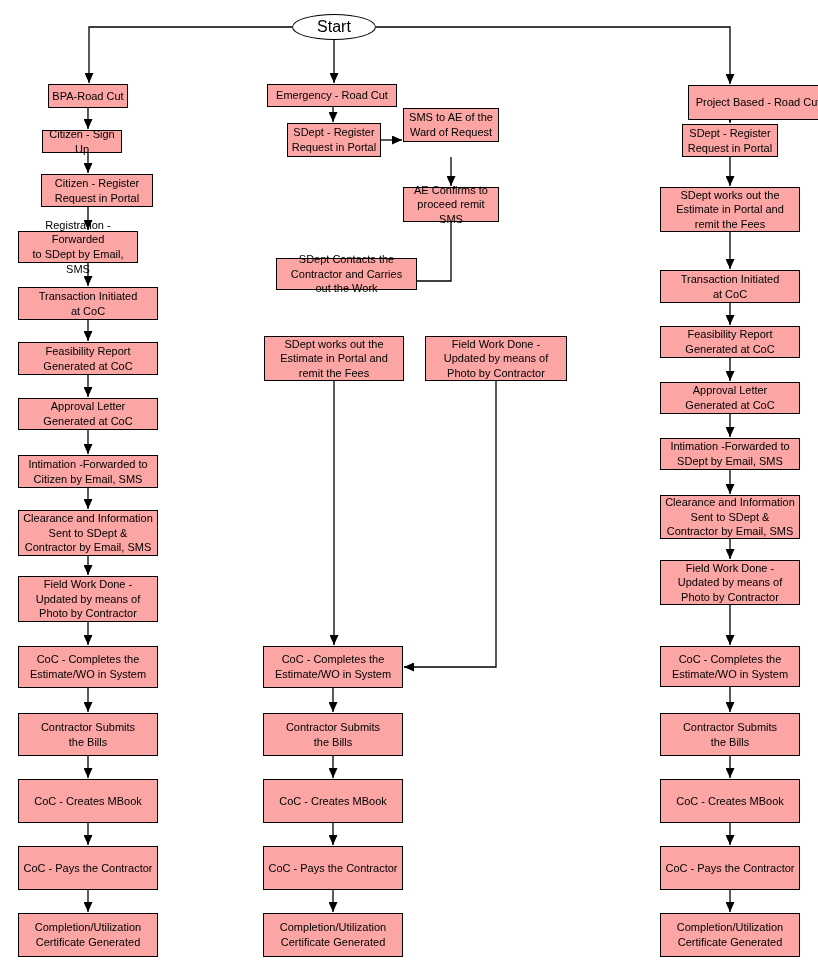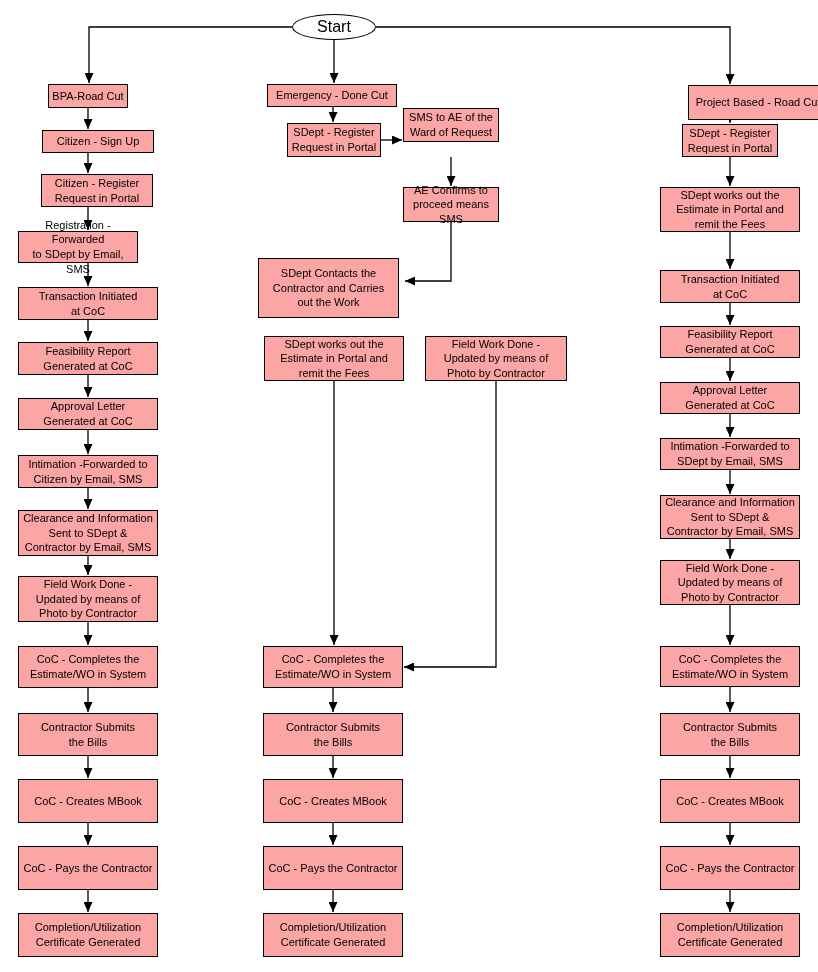--- a/index.html
+++ b/index.html
@@ -92,21 +92,21 @@
     <path d="M730,605 L730,645" marker-end="url(#ah)"></path>
     <path d="M730,687 L730,712" marker-end="url(#ah)"></path>
     <path d="M730,756 L730,778" marker-end="url(#ah)"></path>
     <path d="M730,823 L730,845" marker-end="url(#ah)"></path>
     <path d="M730,890 L730,912" marker-end="url(#ah)"></path>
   </svg>
 
   <div class="terminator" style="left:292px;top:14px;width:84px;height:26px">Start</div>
 
   <div class="node" style="left:48px;top:84px;width:80px;height:24px">BPA-Road Cut</div>
-  <div class="node" style="left:42px;top:130px;width:112px;height:23px">Citizen - Sign Up</div>
+  <div class="node" style="left:42px;top:130px;width:80px;height:23px">Citizen - Sign Up</div>
   <div class="node" style="left:41px;top:174px;width:112px;height:33px">Citizen - Register
 Request in Portal</div>
   <div class="node" style="left:18px;top:231px;width:120px;height:32px">Registration -Forwarded
 to SDept by Email, SMS</div>
   <div class="node" style="left:18px;top:287px;width:140px;height:33px">Transaction Initiated
 at CoC</div>
   <div class="node" style="left:18px;top:342px;width:140px;height:33px">Feasibility Report
 Generated at CoC</div>
   <div class="node" style="left:18px;top:398px;width:140px;height:32px">Approval Letter
 Generated at CoC</div>
@@ -120,28 +120,28 @@
 Photo by Contractor</div>
   <div class="node" style="left:18px;top:646px;width:140px;height:42px">CoC - Completes the
 Estimate/WO in System</div>
   <div class="node" style="left:18px;top:713px;width:140px;height:43px">Contractor Submits
 the Bills</div>
   <div class="node" style="left:18px;top:779px;width:140px;height:44px">CoC - Creates MBook</div>
   <div class="node" style="left:18px;top:846px;width:140px;height:44px">CoC - Pays the Contractor</div>
   <div class="node" style="left:18px;top:913px;width:140px;height:44px">Completion/Utilization
 Certificate Generated</div>
 
-  <div class="node" style="left:267px;top:84px;width:130px;height:23px">Emergency - Done Cut</div>
+  <div class="node" style="left:267px;top:84px;width:130px;height:23px">Emergency - Road Cut</div>
   <div class="node" style="left:287px;top:123px;width:94px;height:34px">SDept - Register
 Request in Portal</div>
   <div class="node" style="left:403px;top:108px;width:96px;height:34px">SMS to AE of the
 Ward of Request</div>
   <div class="node" style="left:403px;top:187px;width:96px;height:35px">AE Confirms to
-proceed means SMS</div>
-  <div class="node" style="left:258px;top:258px;width:141px;height:60px">SDept Contacts the
+proceed remit SMS</div>
+  <div class="node" style="left:276px;top:258px;width:141px;height:32px">SDept Contacts the
 Contractor and Carries
 out the Work</div>
   <div class="node" style="left:264px;top:336px;width:140px;height:45px">SDept works out the
 Estimate in Portal and
 remit the Fees</div>
   <div class="node" style="left:425px;top:336px;width:142px;height:45px">Field Work Done -
 Updated by means of
 Photo by Contractor</div>
   <div class="node" style="left:263px;top:646px;width:140px;height:42px">CoC - Completes the
 Estimate/WO in System</div>

